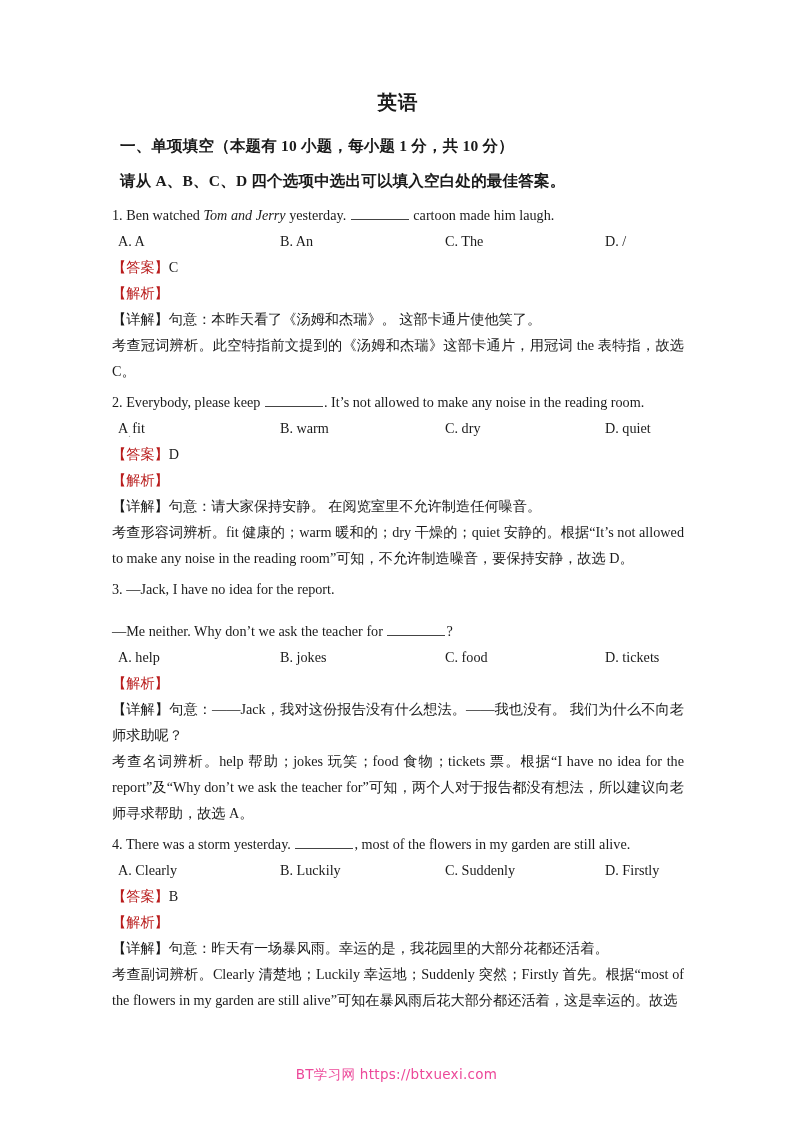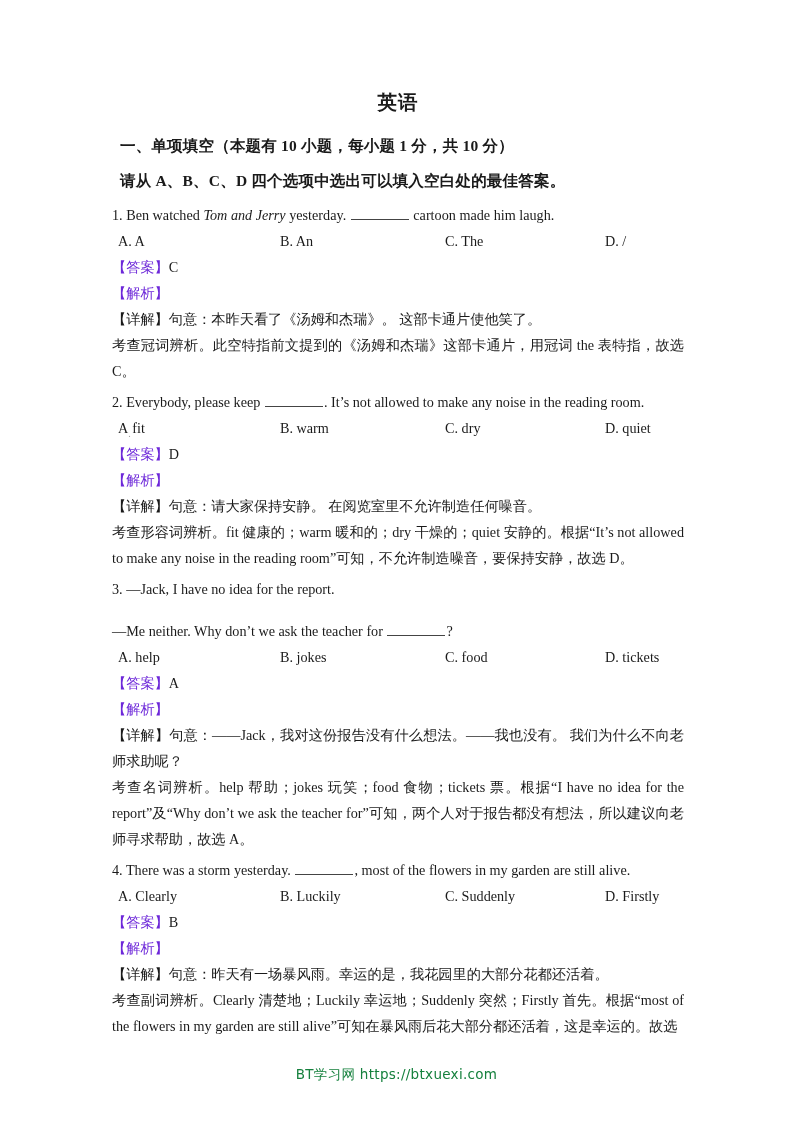--- a/index.html
+++ b/index.html
@@ -86,39 +86,39 @@
     color: #9a9a9a;
     display: inline-block;
     width: 4px;
   }
   .marker-line {
     font-size: 14.2px;
     line-height: 26px;
     margin: 0;
   }
   .marker {
-    color: #6d28d9;
+    color: #b91c1c;
     text-align: center;
   }
   .explain {
     font-size: 14.2px;
     line-height: 26px;
     margin: 0;
     text-align: justify;
     text-justify: inter-ideograph;
   }
   .footer {
     position: absolute;
     left: 0;
     top: 1066px;
     width: 793px;
     text-align: center;
     font-family: "DejaVu Sans", "Liberation Sans", sans-serif;
     font-size: 13.5px;
-    color: #15803d;
+    color: #ec4899;
     letter-spacing: 0.3px;
   }
 </style>
 </head>
 <body>
 
 <div class="page">
   <div class="content">
 
     <div class="doc-title">英语</div>
@@ -151,21 +151,20 @@
     <div class="explain">考查形容词辨析。fit 健康的；warm 暖和的；dry 干燥的；quiet 安静的。根据“It’s not allowed to make any noise in the reading room”可知，不允许制造噪音，要保持安静，故选 D。</div>
 
     <div class="q-stem">3. —Jack, I have no idea for the report.</div>
     <div class="q-stem sub"><span>—Me neither. Why don’t we ask the teacher for </span><span class="blank"></span><span>?</span></div>
     <div class="options">
       <span class="opt opt-a">A. help</span>
       <span class="opt opt-b">B. jokes</span>
       <span class="opt opt-c">C. food</span>
       <span class="opt opt-d">D. tickets</span>
     </div>
-    <div class="marker-line"><span class="marker">【答案】</span><span>A</span></div>
     <div class="marker-line"><span class="marker">【解析】</span></div>
     <div class="explain"><span>【详解】</span><span>句意：——Jack，我对这份报告没有什么想法。——我也没有。 我们为什么不向老师求助呢？</span></div>
     <div class="explain">考查名词辨析。help 帮助；jokes 玩笑；food 食物；tickets 票。根据“I have no idea for the report”及“Why don’t we ask the teacher for”可知，两个人对于报告都没有想法，所以建议向老师寻求帮助，故选 A。</div>
 
     <div class="q-stem"><span>4. There was a storm yesterday. </span><span class="blank"></span><span>, most of the flowers in my garden are still alive.</span></div>
     <div class="options">
       <span class="opt opt-a">A. Clearly</span>
       <span class="opt opt-b">B. Luckily</span>
       <span class="opt opt-c">C. Suddenly</span>
       <span class="opt opt-d">D. Firstly</span>

